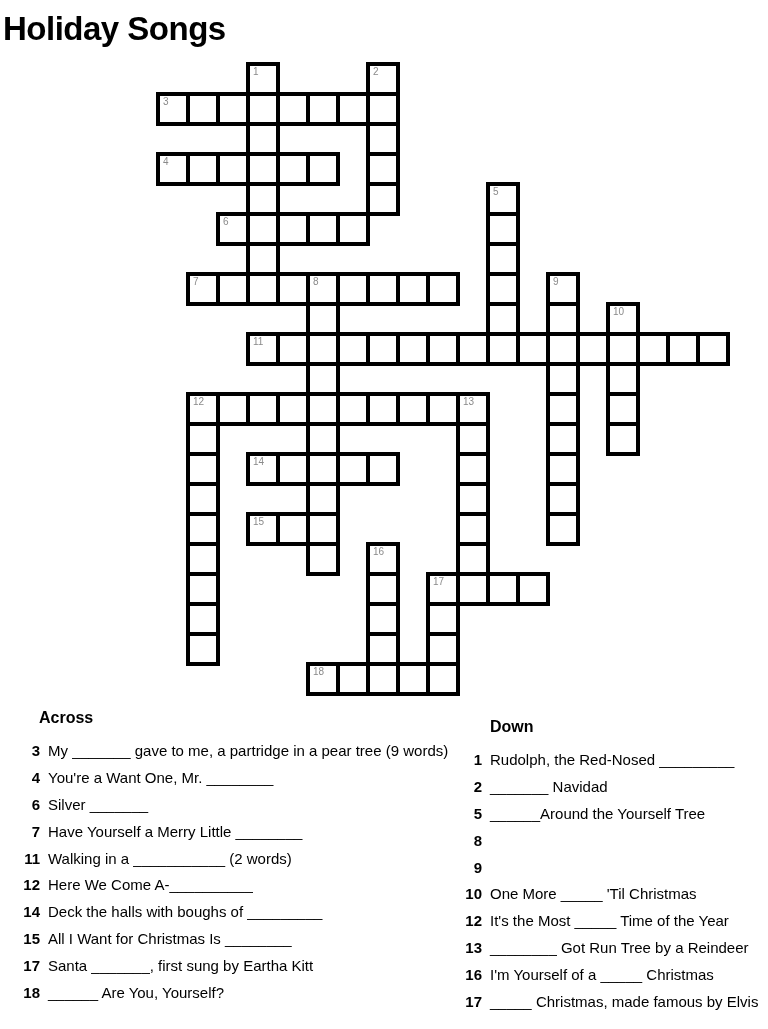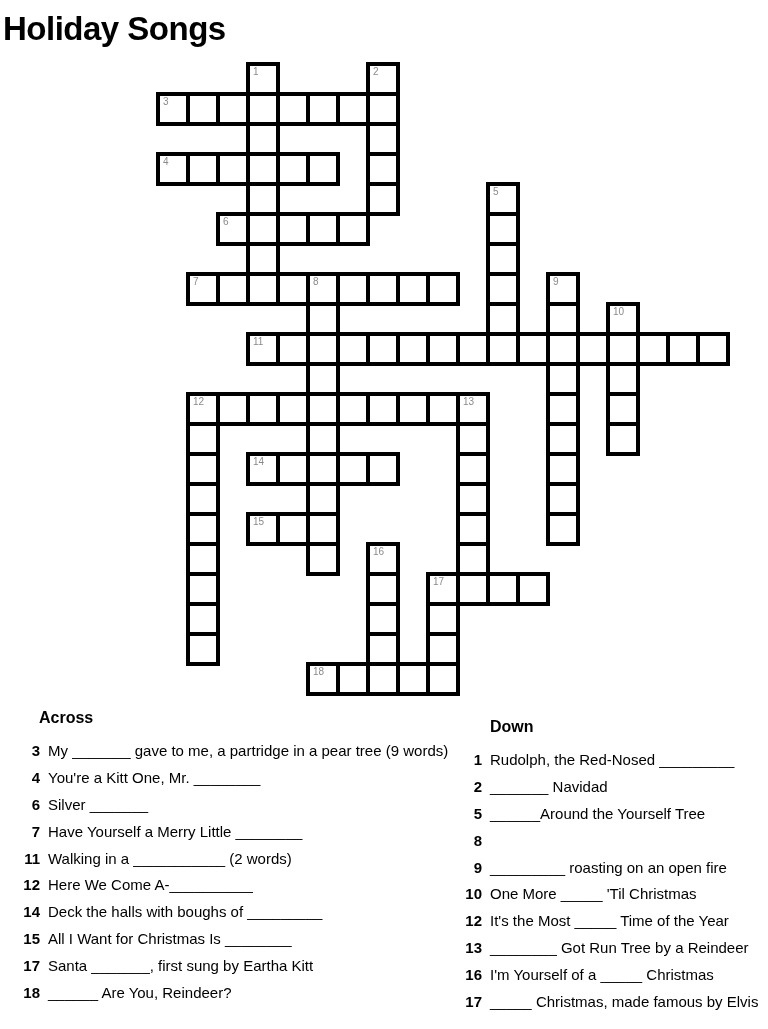--- a/index.html
+++ b/index.html
@@ -209,21 +209,21 @@
 
   <div class="clues-across">
     <div class="clues-header">Across</div>
     <div class="clue-list">
         <div class="clue-row">
           <span class="clue-num">3</span>
           <span class="clue-text">My _______ gave to me, a partridge in a pear tree (9 words)</span>
         </div>
         <div class="clue-row">
           <span class="clue-num">4</span>
-          <span class="clue-text">You're a Kitt One, Mr. ________</span>
+          <span class="clue-text">You're a Want One, Mr. ________</span>
         </div>
         <div class="clue-row">
           <span class="clue-num">6</span>
           <span class="clue-text">Silver _______</span>
         </div>
         <div class="clue-row">
           <span class="clue-num">7</span>
           <span class="clue-text">Have Yourself a Merry Little ________</span>
         </div>
         <div class="clue-row">
@@ -241,21 +241,21 @@
         <div class="clue-row">
           <span class="clue-num">15</span>
           <span class="clue-text">All I Want for Christmas Is ________</span>
         </div>
         <div class="clue-row">
           <span class="clue-num">17</span>
           <span class="clue-text">Santa _______, first sung by Eartha Kitt</span>
         </div>
         <div class="clue-row">
           <span class="clue-num">18</span>
-          <span class="clue-text">______ Are You, Reindeer?</span>
+          <span class="clue-text">______ Are You, Yourself?</span>
         </div>
       </div>
   </div>
 
   <div class="clues-down">
     <div class="clues-header">Down</div>
     <div class="clue-list">
         <div class="clue-row">
           <span class="clue-num">1</span>
           <span class="clue-text">Rudolph, the Red-Nosed _________</span>
@@ -266,21 +266,20 @@
         </div>
         <div class="clue-row">
           <span class="clue-num">5</span>
           <span class="clue-text">______Around the Yourself Tree</span>
         </div>
         <div class="clue-row">
           <span class="clue-num">8</span>
         </div>
         <div class="clue-row">
           <span class="clue-num">9</span>
-          <span class="clue-text">_________ roasting on an open fire</span>
         </div>
         <div class="clue-row">
           <span class="clue-num">10</span>
           <span class="clue-text">One More _____ 'Til Christmas</span>
         </div>
         <div class="clue-row">
           <span class="clue-num">12</span>
           <span class="clue-text">It's the Most _____ Time of the Year</span>
         </div>
         <div class="clue-row">

